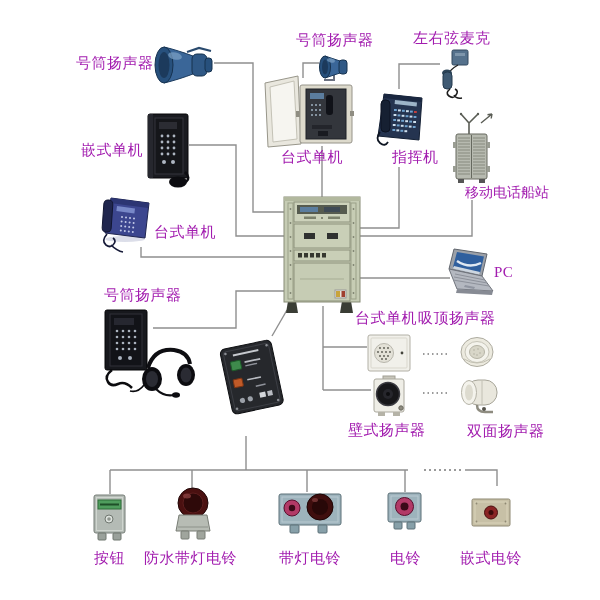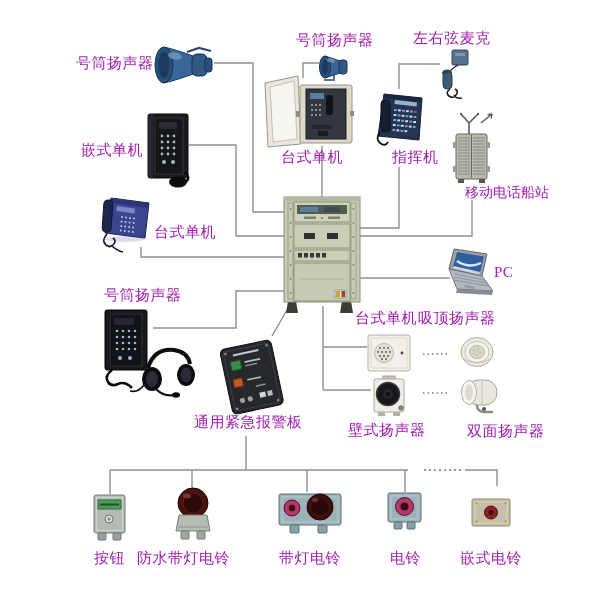--- a/index.html
+++ b/index.html
@@ -438,22 +438,21 @@
   <div class="lbl" style="left:413px;top:31px">左右弦麦克</div>
   <div class="lbl" style="left:81px;top:143px">嵌式单机</div>
   <div class="lbl" style="left:281px;top:150px">台式单机</div>
   <div class="lbl" style="left:392px;top:150px">指挥机</div>
   <div class="lbl small" style="left:429px;top:186px">移动电话船站</div>
   <div class="lbl" style="left:154px;top:225px">台式单机</div>
   <div class="lbl" style="left:494px;top:265px">PC</div>
   <div class="lbl" style="left:104px;top:288px">号筒扬声器</div>
   <div class="lbl" style="left:355px;top:311px">台式单机</div>
   <div class="lbl" style="left:418px;top:311px">吸顶扬声器</div>
-  <div class="lbl" style="left:194px;top:415px">通用紧急报警板</div>
   <div class="lbl" style="left:348px;top:423px">壁式扬声器</div>
   <div class="lbl" style="left:467px;top:424px">双面扬声器</div>
   <div class="lbl" style="left:94px;top:551px">按钮</div>
-  <div class="lbl" style="left:137px;top:551px">防水带灯电铃</div>
+  <div class="lbl" style="left:144px;top:551px">防水带灯电铃</div>
   <div class="lbl" style="left:279px;top:551px">带灯电铃</div>
   <div class="lbl" style="left:390px;top:551px">电铃</div>
   <div class="lbl" style="left:460px;top:551px">嵌式电铃</div>
 
 </div>
 
 </body></html>

